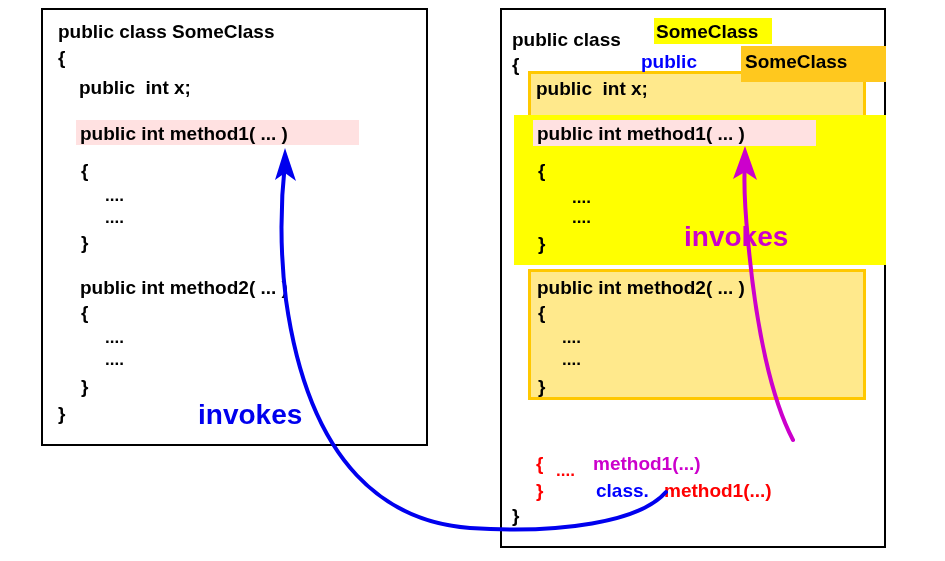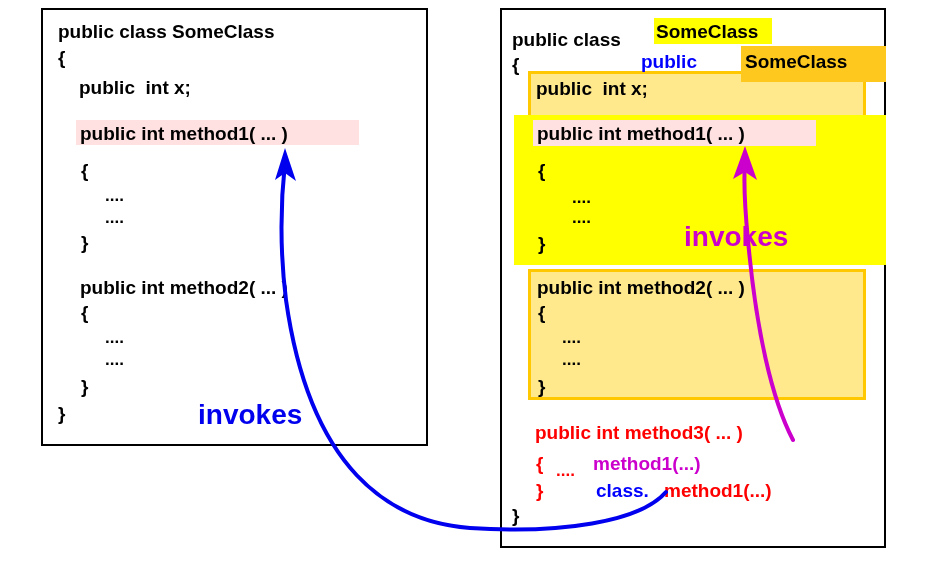--- a/index.html
+++ b/index.html
@@ -129,21 +129,20 @@
   <div class="code small-dots" style="left:572px; top:188px;">....</div>
   <div class="code small-dots" style="left:572px; top:208px;">....</div>
   <div class="code" style="left:538px; top:234px;">}</div>
 
   <div class="code" style="left:537px; top:278px;">public int method2( ... )</div>
   <div class="code" style="left:538px; top:303px;">{</div>
   <div class="code small-dots" style="left:562px; top:328px;">....</div>
   <div class="code small-dots" style="left:562px; top:350px;">....</div>
   <div class="code" style="left:538px; top:377px;">}</div>
 
-  <div class="code red" style="left:535px; top:423px;">public int method3( ... )</div>
   <div class="code red" style="left:536px; top:454px;">{</div>
   <div class="code small-dots red" style="left:556px; top:461px;">....</div>
   <div class="code magenta" style="left:593px; top:454px;">method1(...)</div>
   <div class="code red" style="left:536px; top:481px;">}</div>
   <div class="code blue" style="left:596px; top:481px;">class.</div>
   <div class="code red" style="left:664px; top:481px;">method1(...)</div>
   <div class="code" style="left:512px; top:506px;">}</div>
 
   <svg class="arrows" viewBox="0 0 945 561">
 

